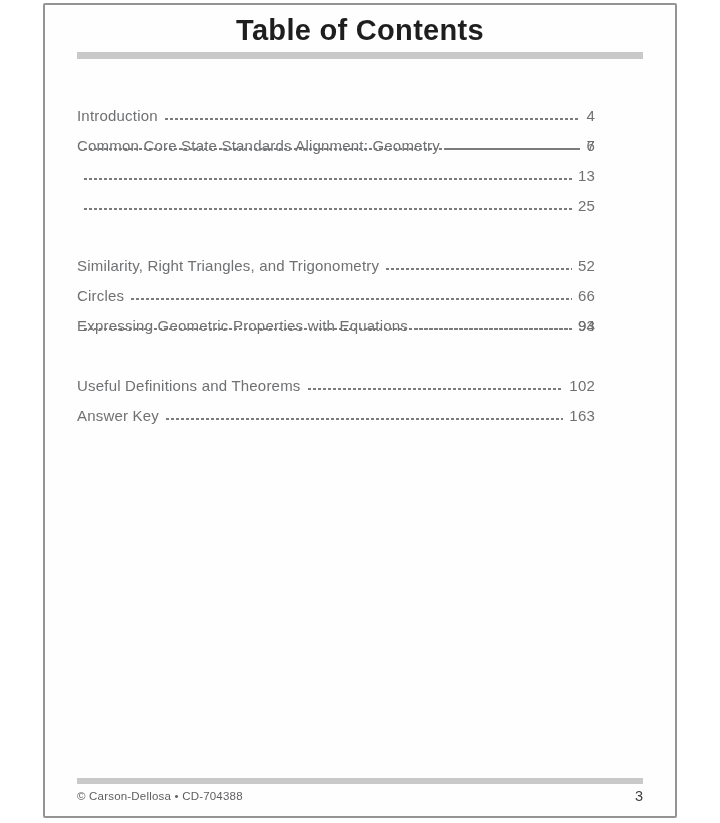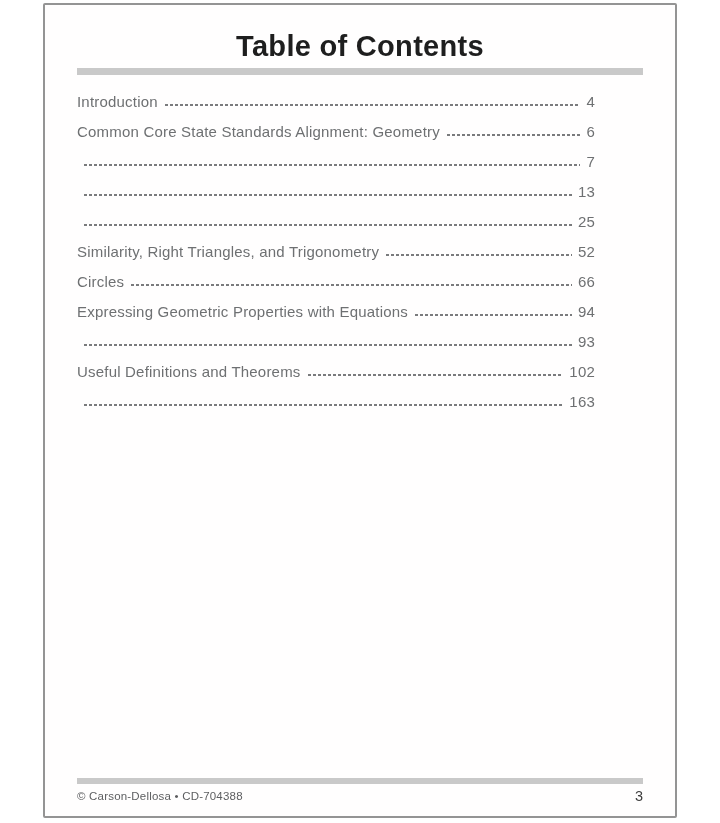--- a/index.html
+++ b/index.html
@@ -24,21 +24,21 @@
     position: absolute;
     left: 43px; top: 3px;
     width: 634px; height: 815px;
     background: #fffefe;
     border: 2px solid var(--page-border);
     border-radius: 2px;
     padding: 0 32px;
   }
 
   .title {
-    margin-top: 25px;
+    margin-top: 9px;
     text-align: center;
     font-size: 29px;
     font-weight: bold;
     letter-spacing: 0.3px;
     color: var(--title-text);
     line-height: 32px;
   }
 
   .rule {
     height: 7px;
@@ -54,20 +54,21 @@
     display: flex;
     align-items: baseline;
     font-size: 15px;
     color: var(--body-text);
     letter-spacing: 0.2px;
   }
   .toc-label {
     line-height: 30px;
     white-space: nowrap;
     flex: none;
+    margin-top: 30px;
   }
   .leader {
     flex: 1;
     height: 4px;
     margin: 0 3px 0 6px;
     background-image: radial-gradient(circle, var(--dot-color) 1.15px, transparent 1.4px);
     background-size: 5px 4px;
     background-repeat: repeat-x;
     background-position: left center;
   }
@@ -152,20 +153,21 @@
       <div class="toc-row">
         <span class="leader"></span>
         <span class="toc-page">93</span>
       </div>
       <div class="toc-row">
         <span class="toc-label">Useful Definitions and Theorems</span>
         <span class="leader"></span>
         <span class="toc-page">102</span>
       </div>
       <div class="toc-row">
+        <span class="toc-label">Answer Key</span>
         <span class="leader"></span>
         <span class="toc-page">163</span>
       </div>
     </div>
 
   <div class="rule rule-bottom"></div>
   <div class="footer-row">
     <span class="credit">© Carson-Dellosa • CD-704388</span>
     <span class="pagenum">3</span>
   </div>

